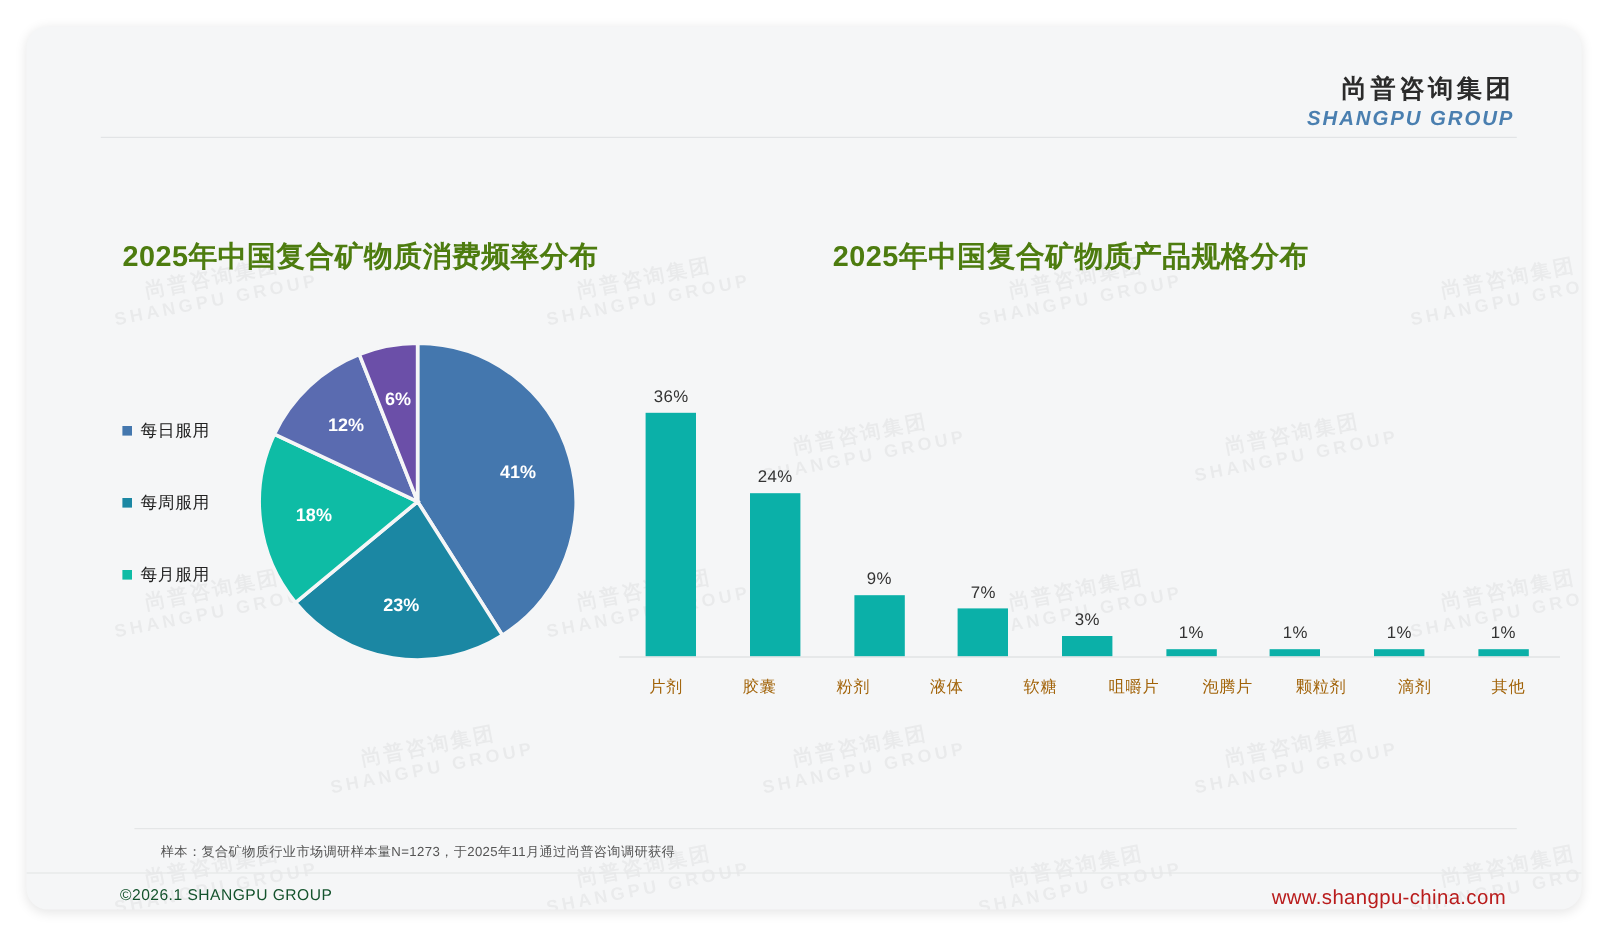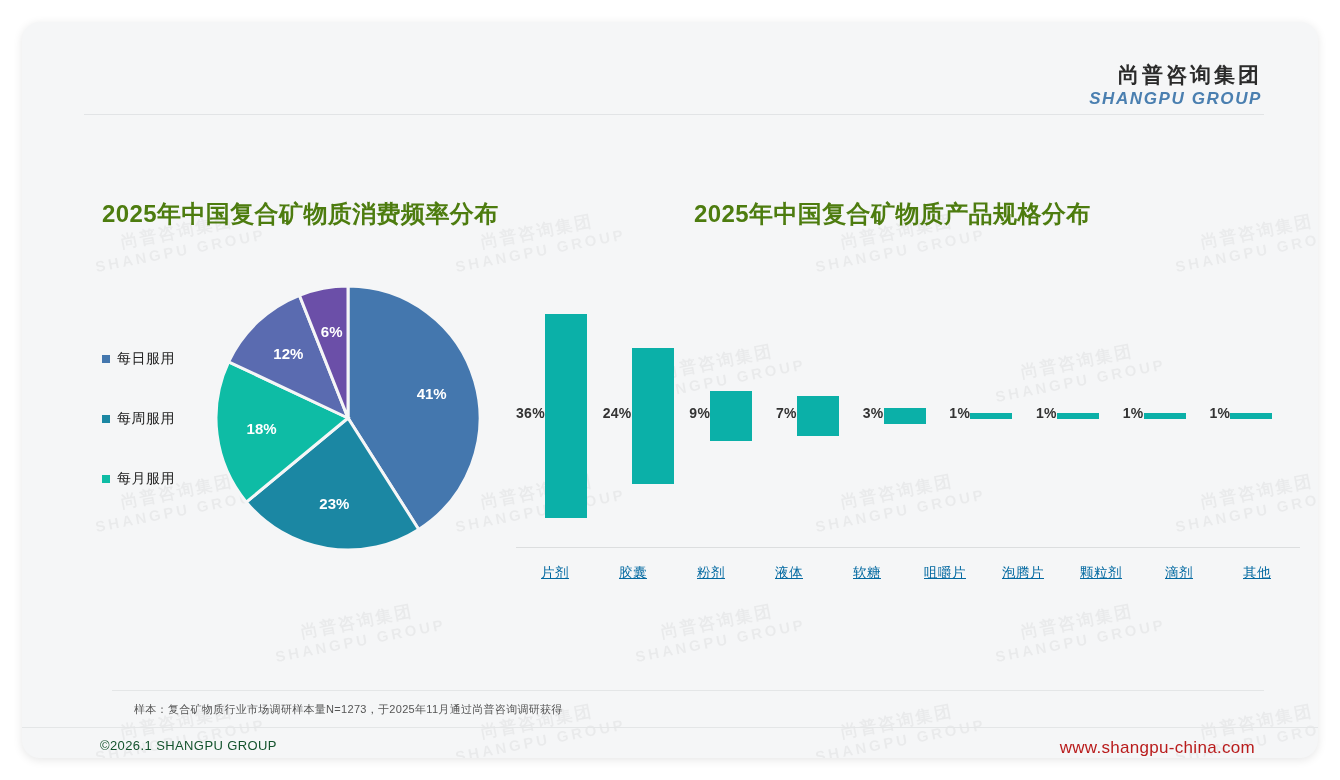--- a/index.html
+++ b/index.html
@@ -153,46 +153,46 @@
   .bars {
     position: absolute;
     left: 6px; right: 4px; bottom: 53px;
     height: 262px;
     display: flex;
     align-items: flex-end;
   }
   .bar-col {
     flex: 1 1 0;
     display: flex;
+    flex-direction: column;
     align-items: center;
+    justify-content: flex-end;
     height: 100%;
     position: relative;
-    font-weight: bold;
   }
   .bar-value {
     font-size: 14px;
     color: #333;
     margin-bottom: 6px;
     letter-spacing: 0.3px;
   }
   .bar-rect {
     width: 42px;
   }
   .bar-cats {
     position: absolute;
     left: 6px; right: 4px; bottom: 18px;
     display: flex;
   }
   .bar-cat {
     flex: 1 1 0;
     text-align: center;
     font-size: 13.5px;
-    color: #0369a1;
+    color: #a16207;
     letter-spacing: 0.5px;
-    text-decoration: underline;
   }
   
   .footnote-rule {
     position: absolute;
     left: 90px; right: 54px; top: 668px;
     height: 1px;
     background: #e4e6e7;
     z-index: 3;
   }
   .footnote {

